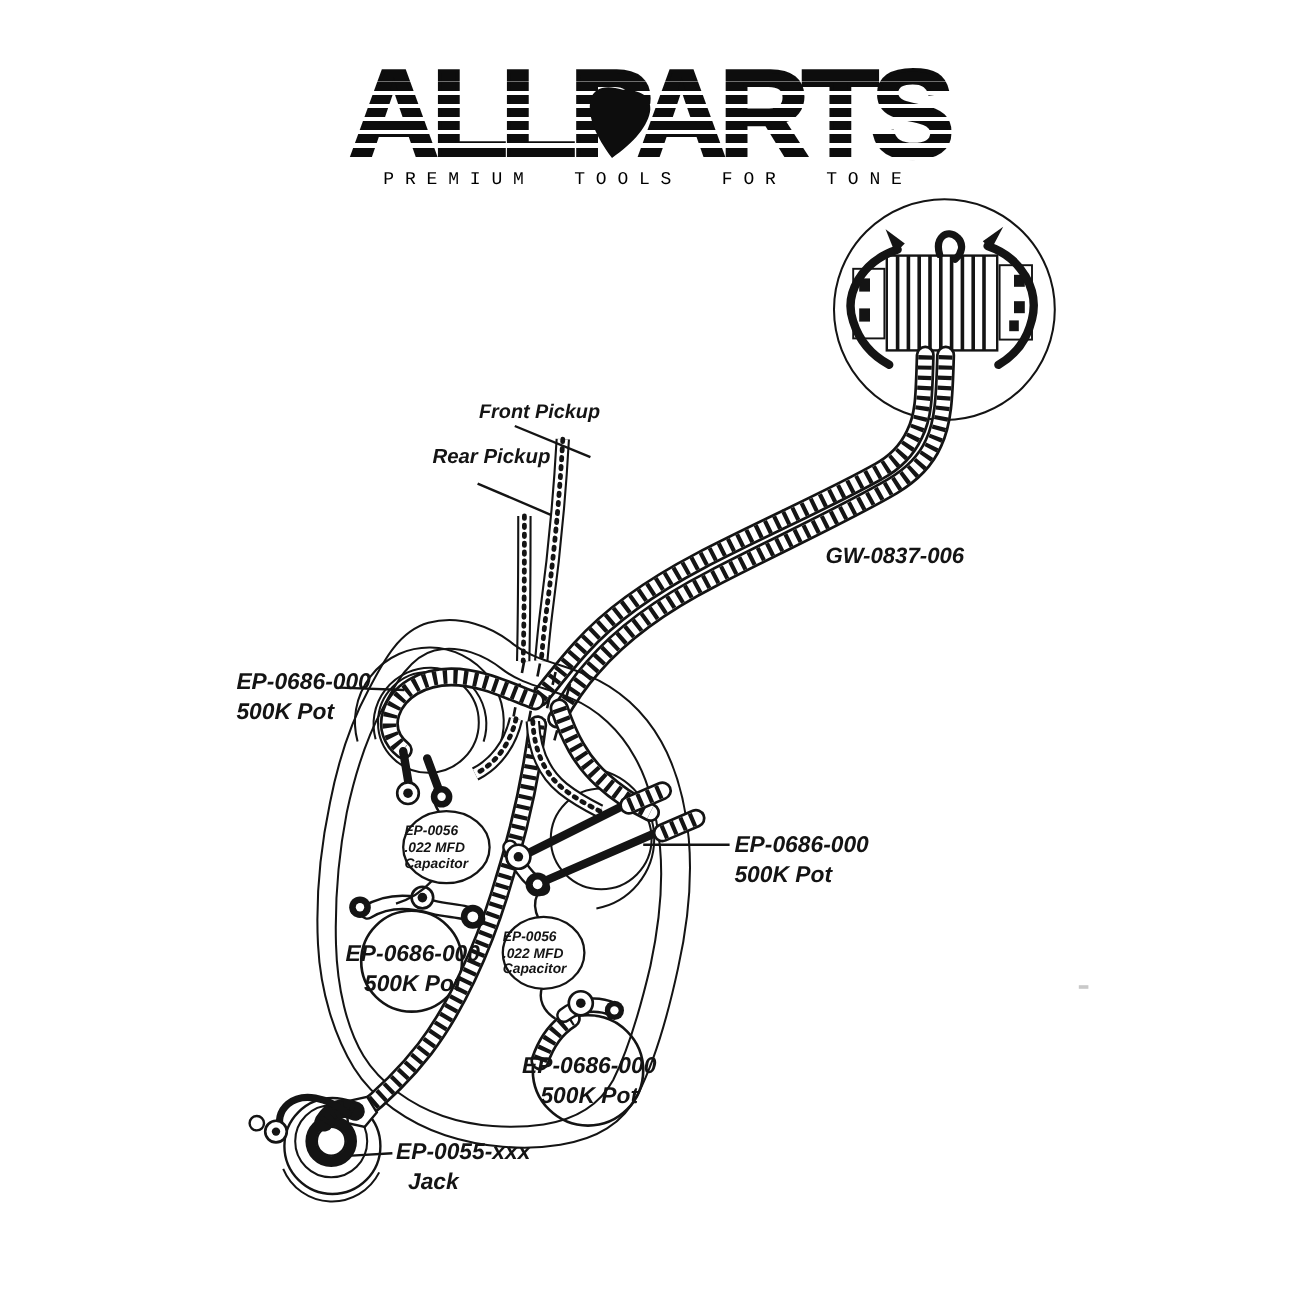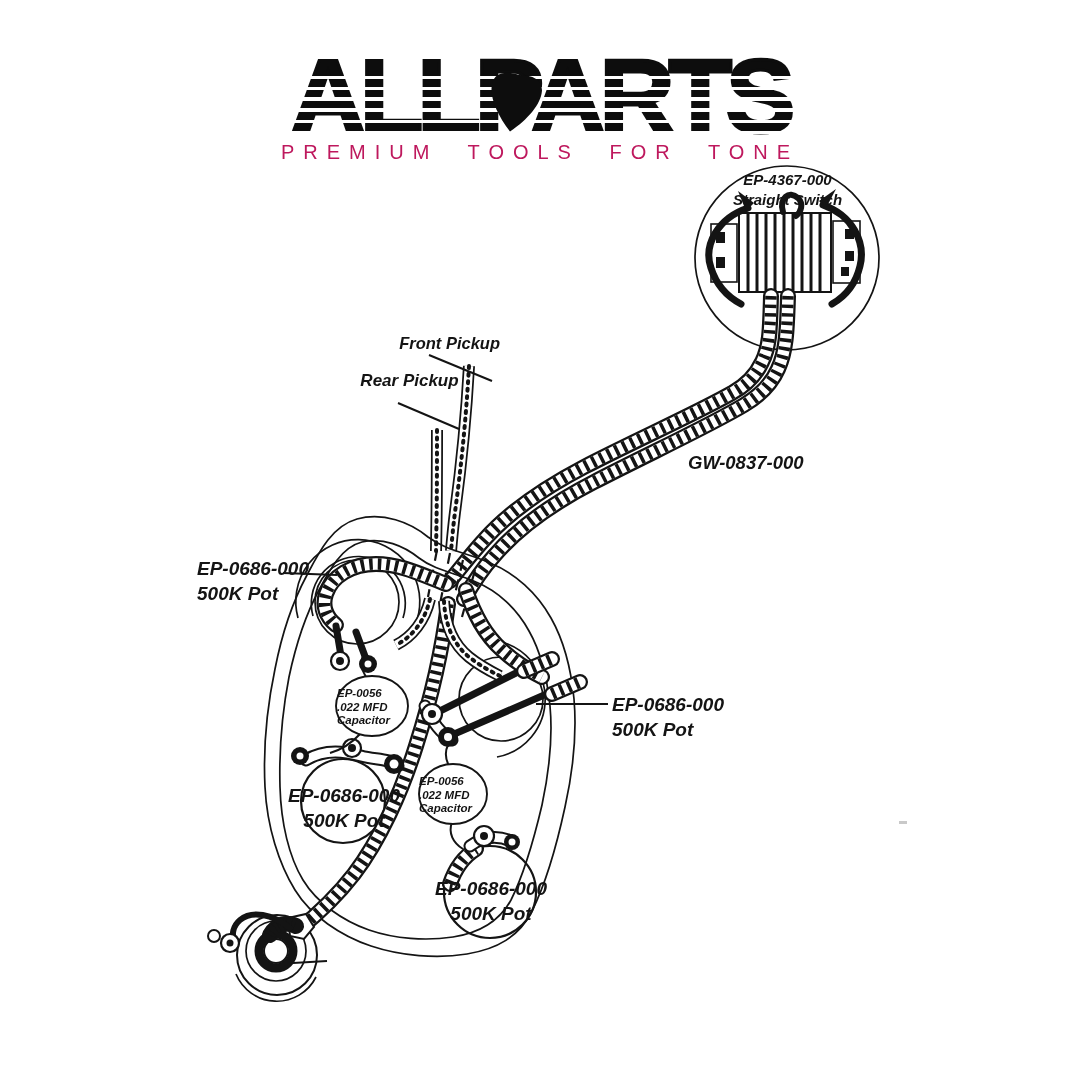--- a/index.html
+++ b/index.html
@@ -9,22 +9,22 @@
   
   #logo-wrap{position:absolute;top:44px;left:50%;transform:translateX(-50%);text-align:center;}
   #logo-inner{position:relative;display:inline-block;}
   #logo-text{font-family:"Liberation Sans",sans-serif;font-weight:bold;font-size:104px;
              letter-spacing:-6px;line-height:1;color:#0d0d0d;-webkit-text-stroke:3.2px #0d0d0d;
              white-space:nowrap;}
   #logo-stripes{position:absolute;left:-6px;right:-6px;top:24px;height:66px;pointer-events:none;
              background:repeating-linear-gradient(to bottom,rgba(0,0,0,0) 0 7.5px,#ffffff 7.5px 11px);}
   #logo-pick{position:absolute;left:196px;top:28px;width:56px;height:62px;transform:rotate(9deg);}
   #tagline{position:absolute;top:141px;left:50%;transform:translateX(-50%);
-           font-family:Liberation Sans, sans-serif;font-size:20px;letter-spacing:9px;
-           word-spacing:15px;color:#be185d;white-space:nowrap;}
+           font-family:Liberation Mono, monospace;font-size:15px;letter-spacing:9px;
+           word-spacing:15px;color:#000000;white-space:nowrap;}
 
   
   .lbl{position:absolute;font-weight:bold;font-style:italic;color:#141414;line-height:1.32;}
   .lbl div{white-space:nowrap;}
   #switch-label{left:700px;top:170px;width:175px;text-align:center;font-size:15px;}
   #front-pickup-label{left:385px;top:333px;width:115px;text-align:right;font-size:16.5px;}
   #rear-pickup-label{left:352px;top:370px;width:115px;text-align:center;font-size:17px;}
   #gw-label{left:688px;top:451px;width:160px;font-size:18.5px;}
   #pot-left-label{left:197px;top:556px;width:140px;font-size:19px;}
   #pot-right-label{left:612px;top:692px;width:150px;font-size:19px;}
@@ -261,34 +261,30 @@
       <line class="leader" x1="429" y1="355" x2="492" y2="381"></line>
       <line class="leader" x1="398" y1="403" x2="459" y2="429"></line>
       <line class="leader" x1="283" y1="573" x2="337" y2="575"></line>
       <line class="leader" x1="536" y1="704" x2="608" y2="704"></line>
       <line class="leader" x1="293" y1="963" x2="327" y2="961"></line>
     </g>
 
     <rect x="899" y="821" width="8" height="3" fill="#c9c9c9"></rect>
   </svg>
 
-  <div class="lbl" id="switch-label">
-    <div>EP-4367-000</div>
-    <div>Straight Switch</div>
-  </div>
 
   <div class="lbl" id="front-pickup-label">
     <div>Front Pickup</div>
   </div>
   <div class="lbl" id="rear-pickup-label">
     <div>Rear Pickup</div>
   </div>
 
   <div class="lbl" id="gw-label">
-    <div>GW-0837-000</div>
+    <div>GW-0837-006</div>
   </div>
 
   <div class="lbl" id="pot-left-label">
     <div>EP-0686-000</div>
     <div>500K Pot</div>
   </div>
   <div class="lbl" id="pot-right-label">
     <div>EP-0686-000</div>
     <div>500K Pot</div>
   </div>
@@ -306,14 +302,18 @@
     <div>.022 MFD</div>
     <div>Capacitor</div>
   </div>
   <div class="lbl cap-lbl" id="cap2-label">
     <div>EP-0056</div>
     <div>.022 MFD</div>
     <div>Capacitor</div>
   </div>
 
 
+  <div class="lbl" id="jack-label">
+    <div>EP-0055-xxx</div>
+    <div class="l2">Jack</div>
+  </div>
 
 </div>
 
 </body></html>

